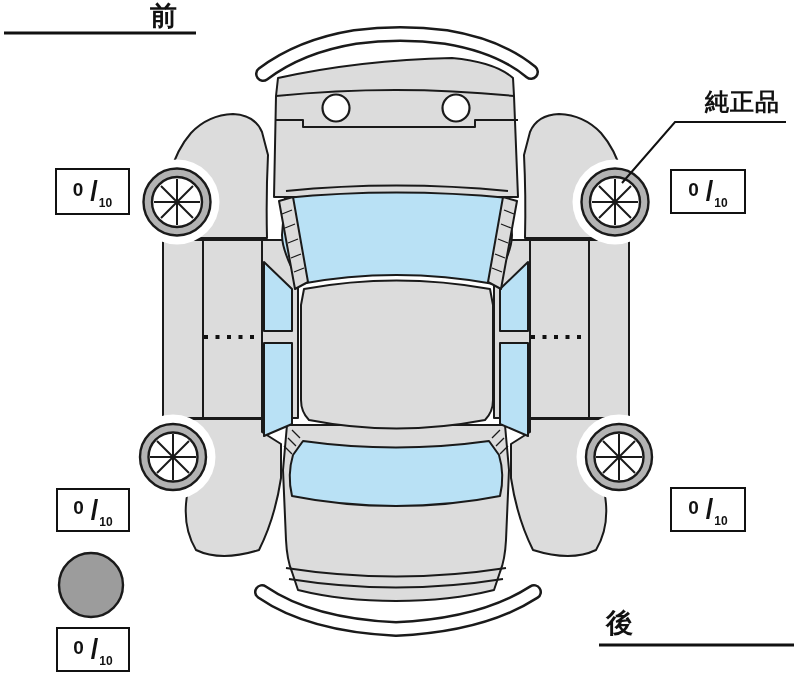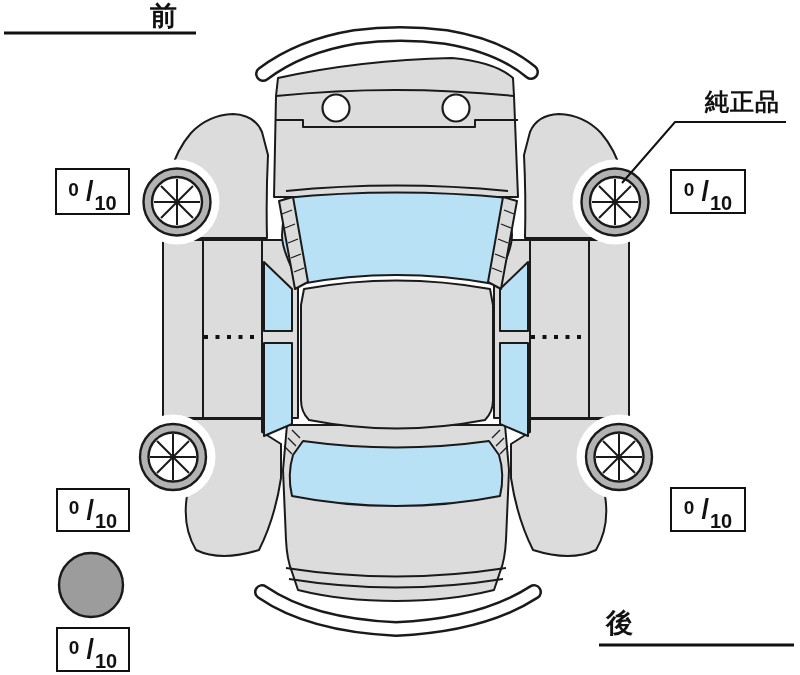--- a/index.html
+++ b/index.html
@@ -33,21 +33,21 @@
   .lbl-front{left:150px;top:3px;font-size:27px;}
   .lbl-rear{left:606px;top:610px;font-size:27px;}
   .lbl-genuine{left:697px;top:90px;font-size:24px;letter-spacing:1px;margin-left:8px;}
   
   .tread-box{
     position:absolute;background:#fff;border:2.4px solid #111;
     display:flex;align-items:center;justify-content:center;font-weight:bold;
   }
   .t-num{font-size:19px;margin-right:7px;margin-bottom:4px;}
   .t-slash{font-size:27px;font-weight:600;margin-right:1px;}
-  .t-den{font-size:20px;margin-top:23px;}
+  .t-den{font-size:12px;margin-top:23px;}
   .box-fl{left:55px;top:168px;width:71px;height:43px;}
   .box-fr{left:670px;top:169px;width:72px;height:41px;}
   .box-rl{left:56px;top:488px;width:70px;height:40px;}
   .box-rr{left:670px;top:487px;width:72px;height:41px;}
   .box-sp{left:56px;top:627px;width:70px;height:41px;}
 </style>
 </head>
 <body>
 
 <div class="stage">

